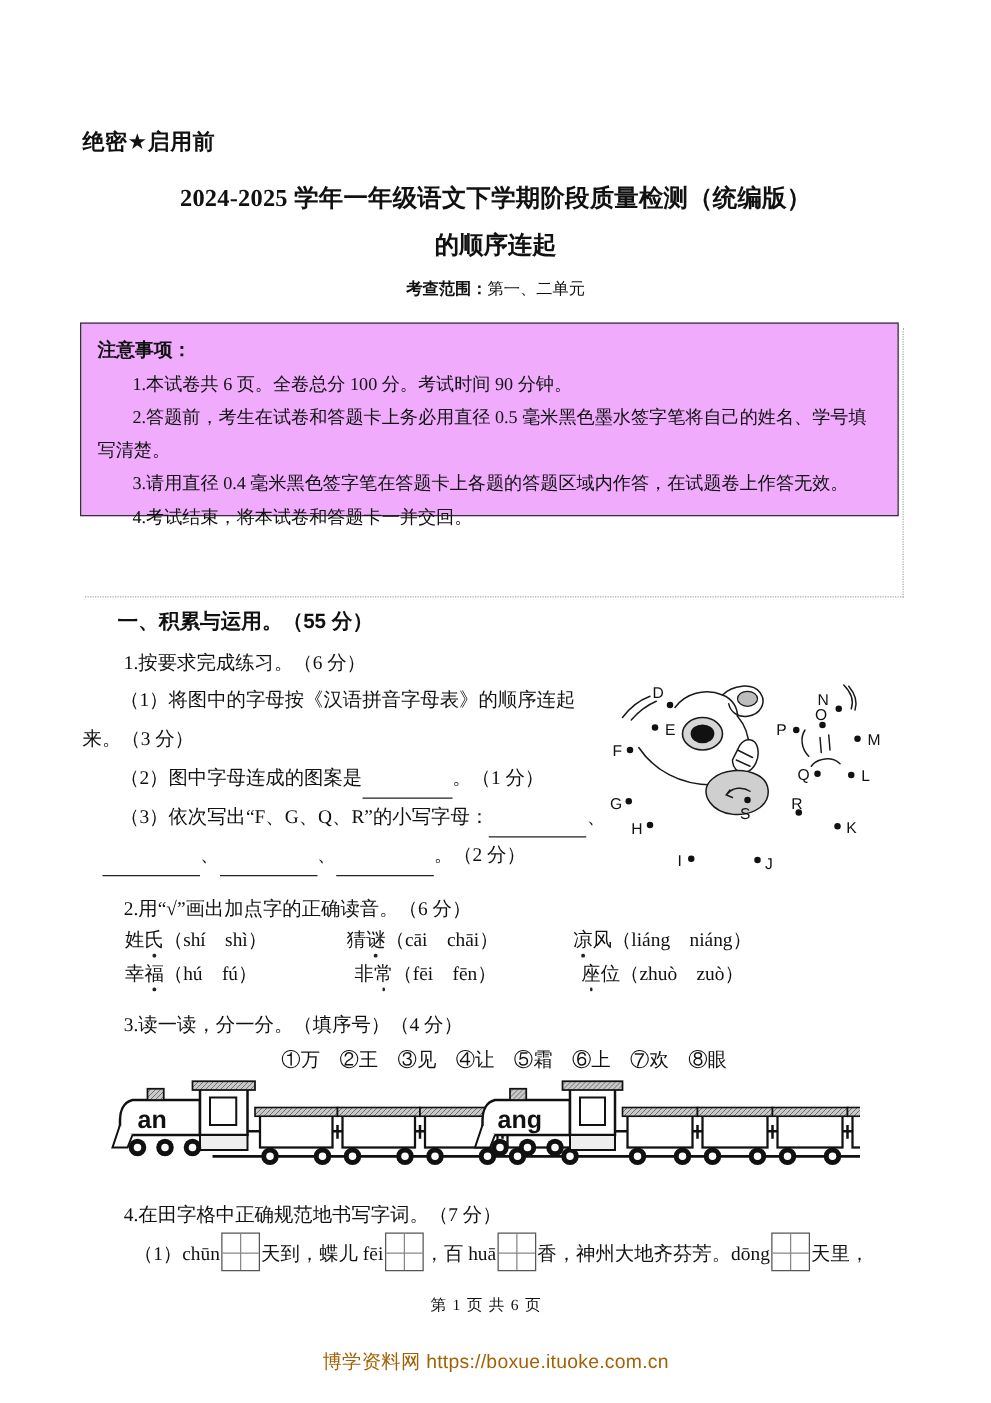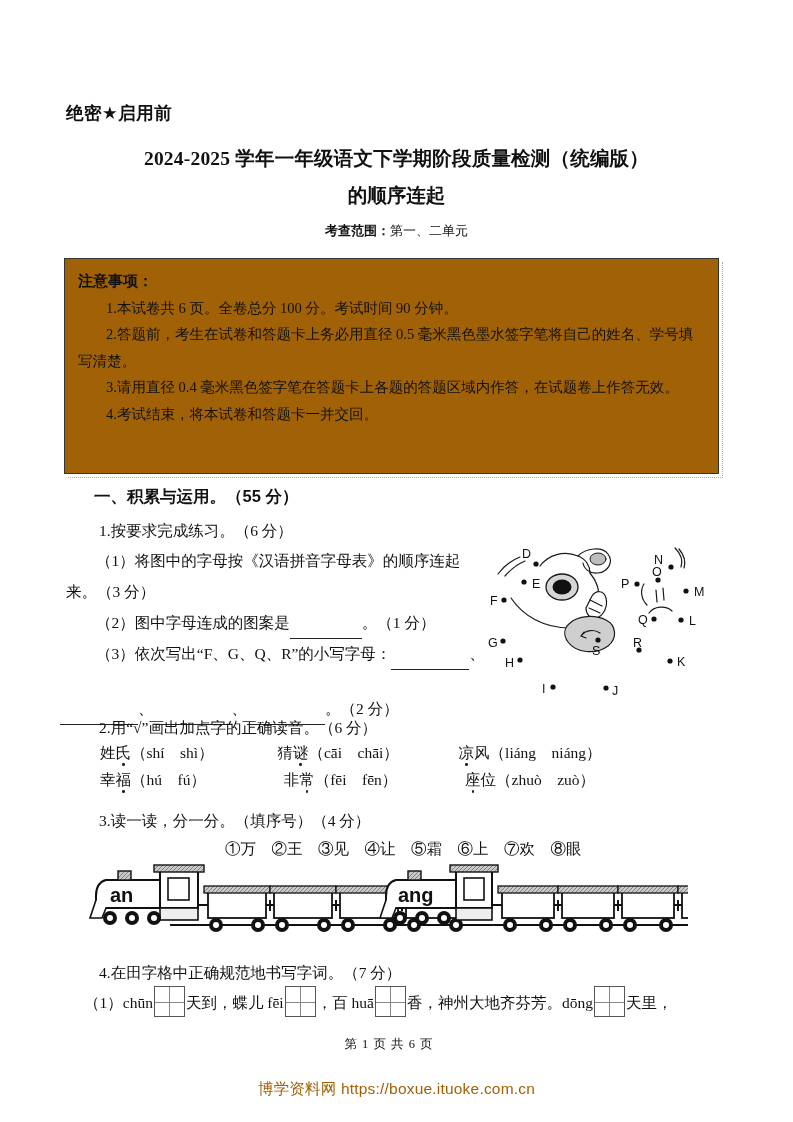--- a/index.html
+++ b/index.html
@@ -59,24 +59,24 @@
   .scope b {
     font-family: Liberation Serif, serif;
     font-weight: bold;
   }
 
   
   .notice-box {
     position: absolute;
     left: 64px; top: 258px;
     width: 655px;
-    height: 216px;
+    height: 155px;
     border: 1.2px solid #333;
     box-sizing: border-box;
-    background: #a16207;
+    background: #f0abfc;
   }
   .notice-box::after {
     content: "";
     position: absolute;
     left: 4px; top: 4px;
     right: -4px; bottom: -4px;
     border-right: 1px dotted #9a9a9a;
     border-bottom: 1px dotted #9a9a9a;
     pointer-events: none;
     z-index: -1;
@@ -220,21 +220,21 @@
   <div class="q-line" style="left:96px; top:546px;">（1）将图中的字母按《汉语拼音字母表》的顺序连起</div>
   <div class="q-line" style="left:66px; top:577px;">来。（3 分）</div>
 
   <div class="q-line" style="left:96px; top:608px;">
     <span>（2）图中字母连成的图案是</span><span class="blank" style="width:72px;">&nbsp;</span><span>。（1 分）</span>
   </div>
 
   <div class="q-line" style="left:96px; top:639px;">
     <span>（3）依次写出“F、G、Q、R”的小写字母：</span><span class="blank" style="width:78px;">&nbsp;</span><span>、</span>
   </div>
-  <div class="q-line" style="left:60px; top:670px;margin-top:24px;">
+  <div class="q-line" style="left:82px; top:670px;">
     <span class="blank" style="width:78px;">&nbsp;</span><span>、</span><span class="blank" style="width:78px;">&nbsp;</span><span>、</span><span class="blank" style="width:78px;">&nbsp;</span><span>。（2 分）</span>
   </div>
 
   <div class="puzzle">
     <svg width="260" height="185" viewBox="0 0 260 185" xmlns="http://www.w3.org/2000/svg">
       <g fill="none" stroke="#1a1a1a" stroke-width="1.2" stroke-linecap="round">
 
         <path d="M62 38 C70 27 86 22 100 28 C108 31 112 38 112 45"></path>
         <path d="M100 28 C108 20 124 18 130 26 C136 34 130 44 120 45 C112 46 106 41 105 35"></path>
         <ellipse cx="120" cy="31" rx="8" ry="6" fill="#bdbdbd" stroke="#1a1a1a" stroke-width="1"></ellipse>
@@ -472,20 +472,20 @@
           </g>
         <g transform="translate(578,69)">
             <use href="#wheelSmall"></use>
           </g>
       </g>
     </svg>
   </div>
 
   <div class="q-line" style="left:99px; top:958px;">4.在田字格中正确规范地书写字词。（7 分）</div>
 
-  <div class="q-line" style="left:84px; top:986px;">
+  <div class="q-line" style="left:107px; top:986px;">
     <span>（1）</span><span>chūn</span><span class="tzg"></span><span>天到，蝶儿 </span><span>fēi</span><span class="tzg"></span><span>，百 </span><span>huā</span><span class="tzg"></span><span>香，神州大地齐芬芳。</span><span>dōng</span><span class="tzg"></span><span>天里，</span>
   </div>
 
   <div class="footer">第 1 页 共 6 页</div>
   <div class="watermark">博学资料网 https://boxue.ituoke.com.cn</div>
 
 </div>
 
 </body></html>

